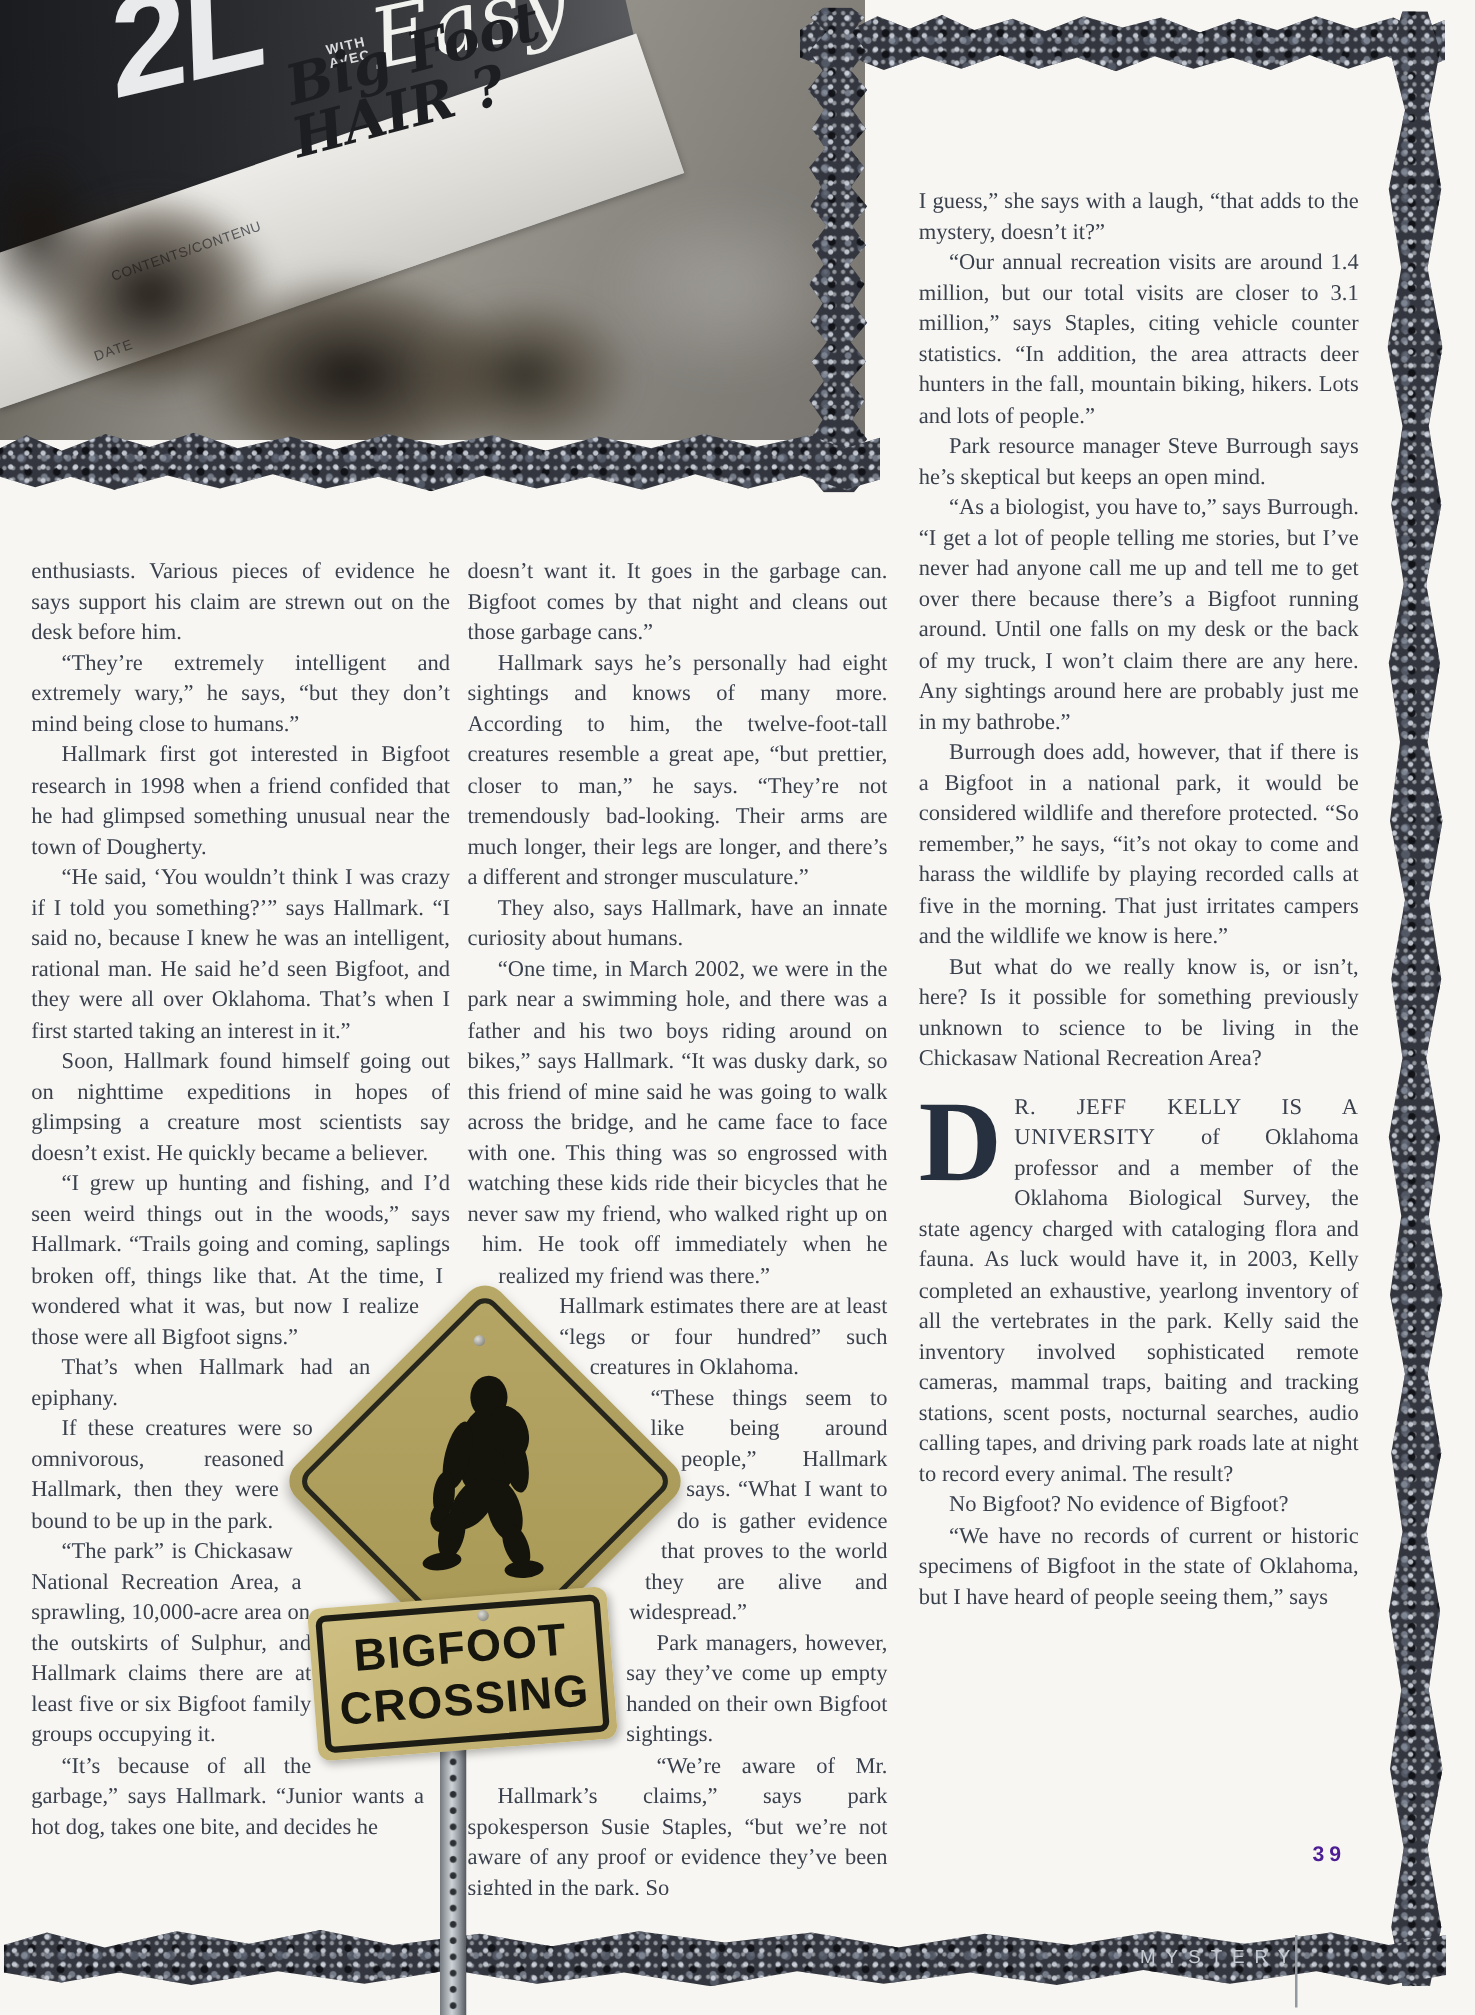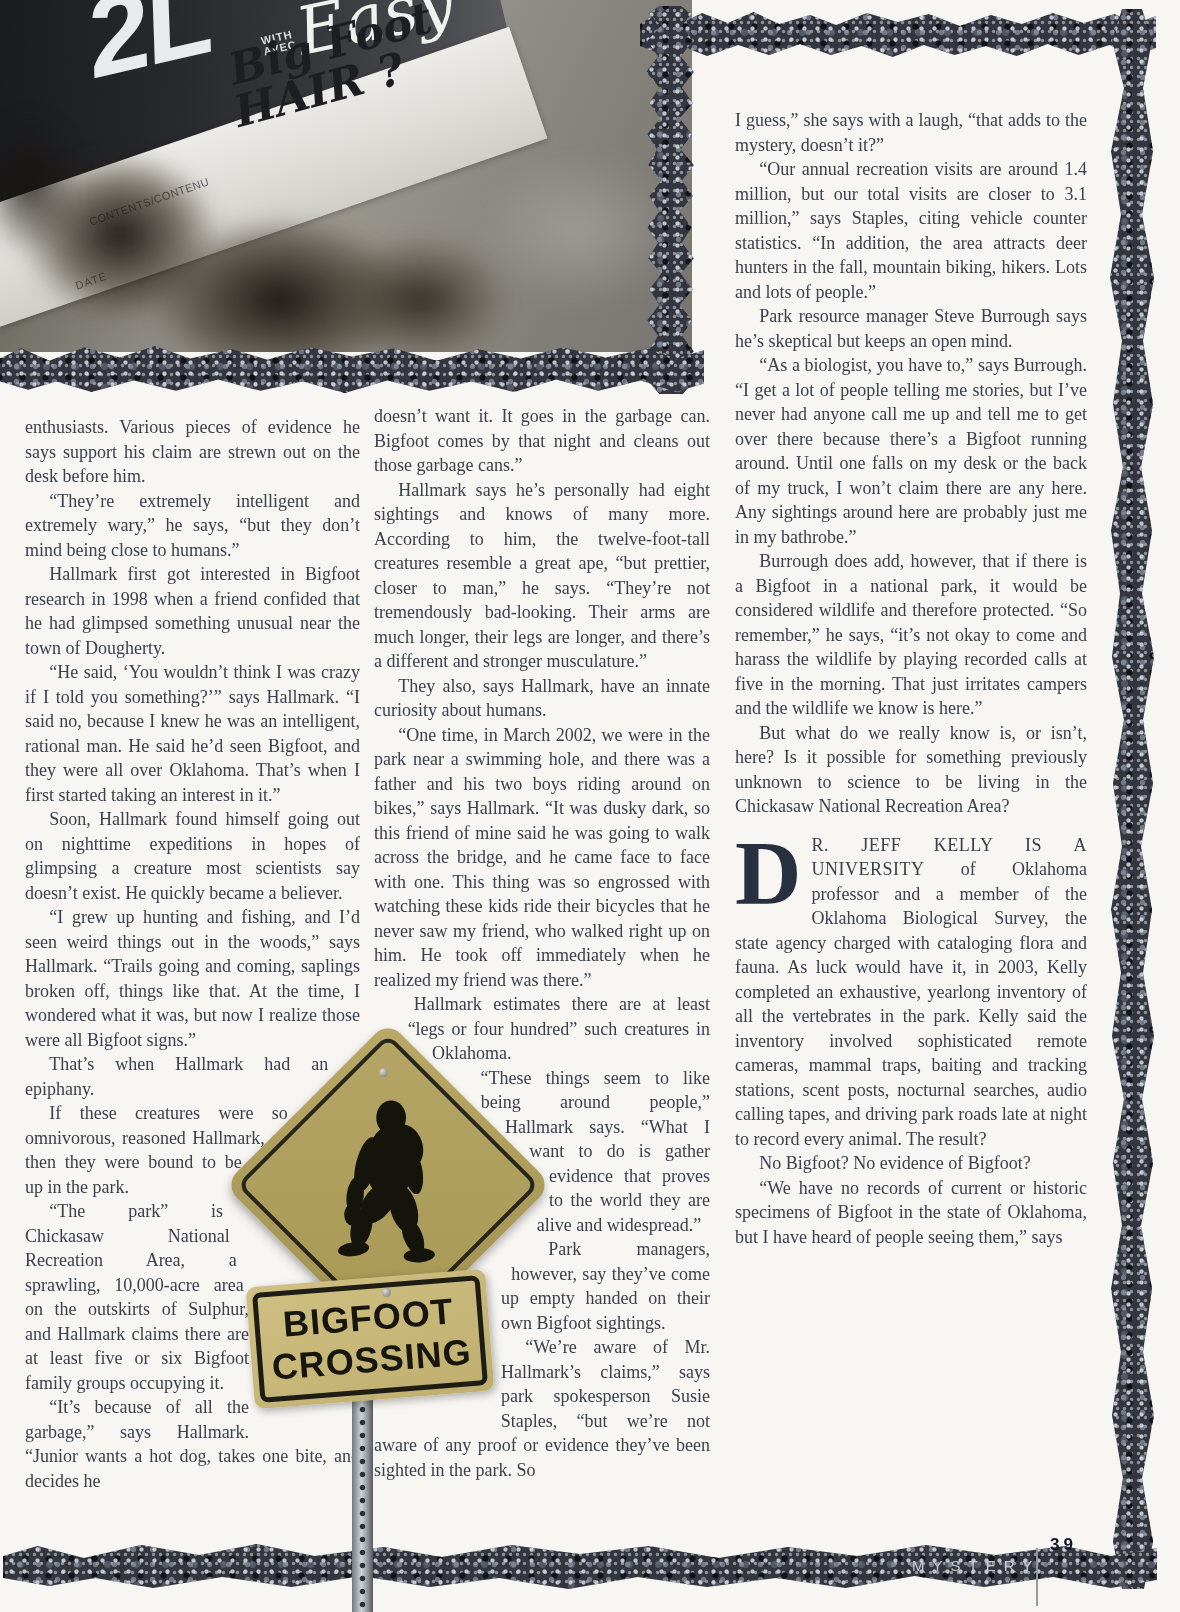--- a/index.html
+++ b/index.html
@@ -56,30 +56,30 @@
   .jag-v{clip-path:polygon(30% 0%,10% 2%,34% 5%,8% 9%,28% 13%,6% 17%,30% 21%,12% 25%,32% 29%,8% 33%,26% 37%,10% 41%,34% 45%,12% 49%,30% 53%,8% 57%,28% 61%,10% 65%,34% 69%,12% 73%,30% 77%,8% 81%,28% 85%,10% 89%,32% 93%,12% 97%,30% 100%,74% 100%,92% 97%,70% 93%,94% 89%,72% 85%,90% 81%,68% 77%,92% 73%,70% 69%,94% 65%,72% 61%,90% 57%,68% 53%,92% 49%,72% 45%,94% 41%,70% 37%,90% 33%,68% 29%,92% 25%,72% 21%,94% 17%,70% 13%,92% 9%,72% 5%,90% 2%,70% 0%);}
   .strip-top{left:640px;top:9px;width:516px;height:50px;}
   .strip-right{left:1107px;top:9px;width:50px;height:1580px;}
   .strip-bottom{left:3px;top:1541px;width:1154px;height:50px;}
   .strip-photo-right{left:643px;top:6px;width:54px;height:388px;}
   .strip-photo-bottom{left:0px;top:343px;width:704px;height:52px;}
 
   
   .footer-section{position:absolute;left:912px;top:1557px;z-index:4;
       font-family:"Liberation Sans",sans-serif;font-size:15px;letter-spacing:8px;color:#c6cad1;text-align:center;}
-  .footer-page{position:absolute;left:1050px;top:1535px;z-index:4;
-      font-family:"Liberation Sans",sans-serif;font-weight:bold;font-size:17px;letter-spacing:4px;color:#0f172a;text-align:center;}
+  .footer-page{position:absolute;left:1050px;top:1474px;z-index:4;
+      font-family:"Liberation Sans",sans-serif;font-weight:bold;font-size:17px;letter-spacing:4px;color:#4c1d95;text-align:center;}
   .footer-hairline{position:absolute;left:1036px;top:1548px;width:2px;height:58px;background:#9299a1;z-index:3;}
 
   
   .col{position:absolute;z-index:2;font-size:18px;line-height:24.5px;text-align:justify;
        overflow:hidden;hyphens:auto;-webkit-hyphens:auto;}
   .col p{margin:0;text-indent:1.35em;}
-  .col p.noindent{text-indent:0;}
-  .col1{left:25px;top:415px;width:335px;height:1112px;}
+  .col p.noindent{text-indent:0;margin-top:40px;}
+  .col1{left:25px;top:404px;width:335px;height:1112px;}
   .col2{left:374px;top:404px;width:336px;height:1112px;}
   .col3{left:735px;top:108px;width:352px;height:1390px;}
   .spacer-r{float:right;width:150px;height:1112px;shape-margin:9px;
       shape-outside:polygon(150px 635px,100px 700px,22px 783px,48px 875px,48px 1003px,150px 1013px);}
   .spacer-l{float:left;width:180px;height:1112px;shape-margin:9px;
       shape-outside:polygon(0px 598px,12px 628px,166px 783px,118px 875px,118px 1003px,0px 1013px);}
   .dc-para{margin-top:14px !important;text-indent:0 !important;}
   .dropcap{float:left;font-family:"Liberation Serif",serif;font-weight:bold;
       font-size:92px;line-height:72px;padding:4px 10px 0 0;color:#27303e;}
   .leadcaps{letter-spacing:.5px;}

